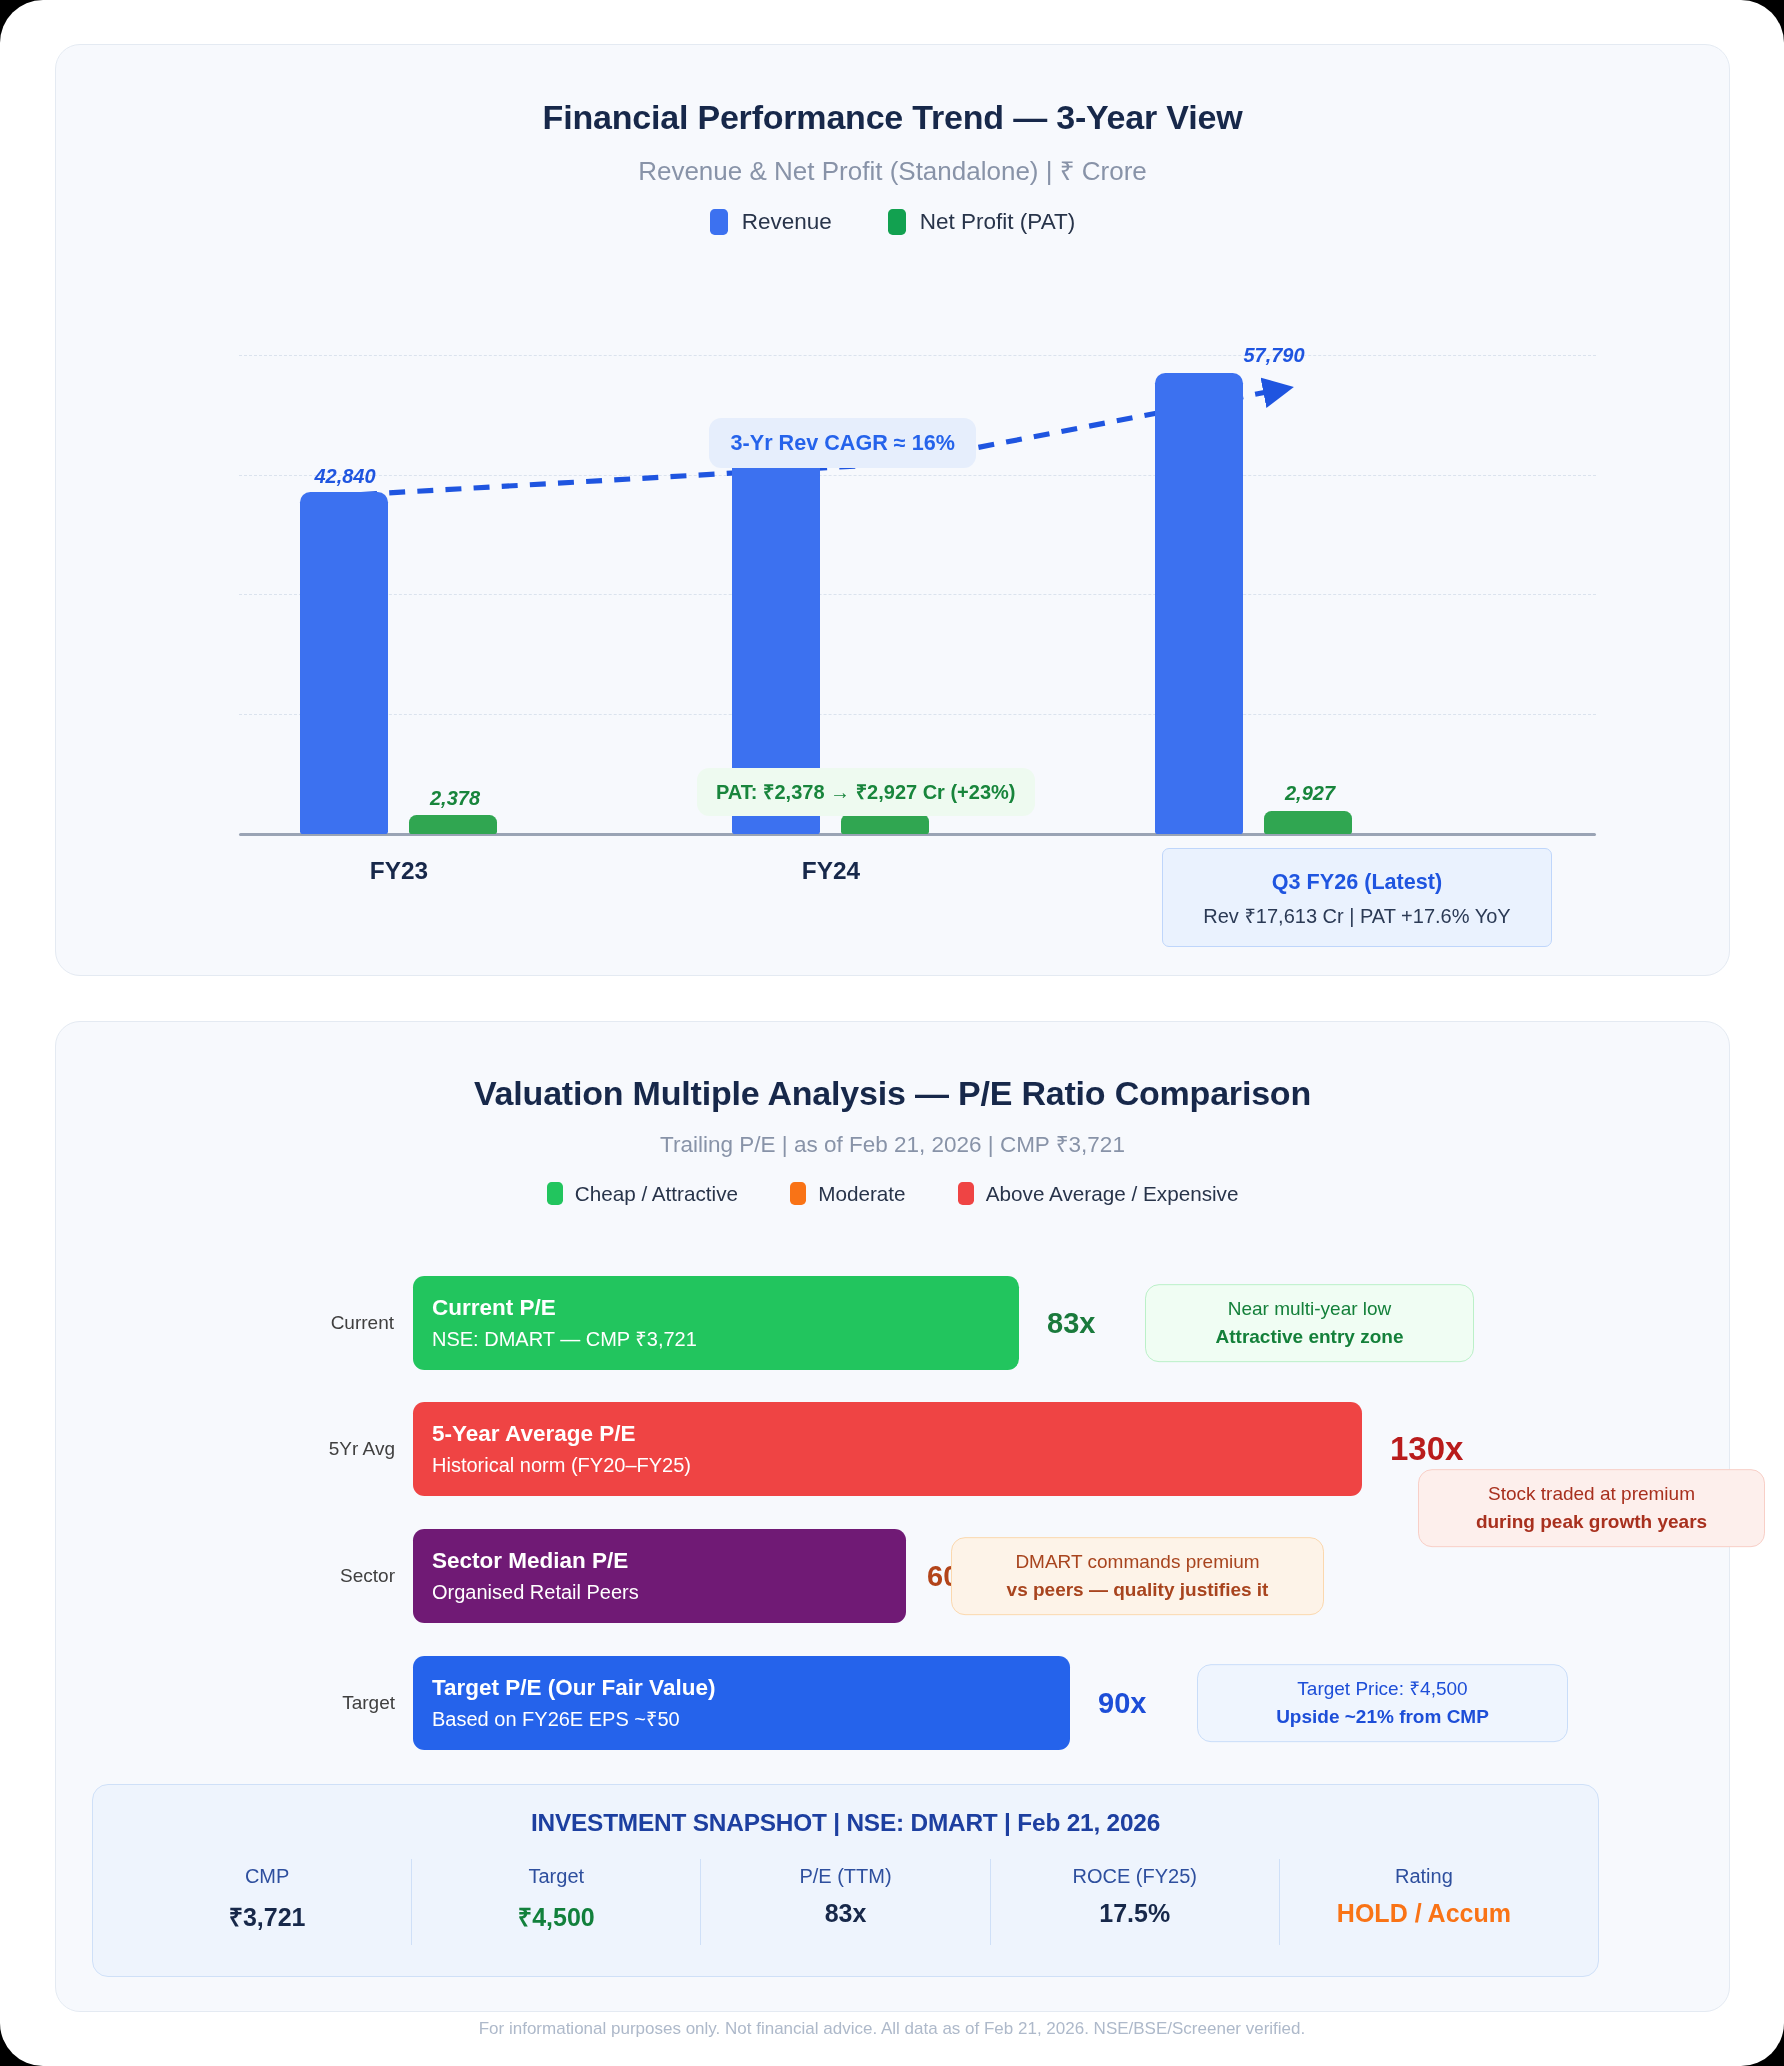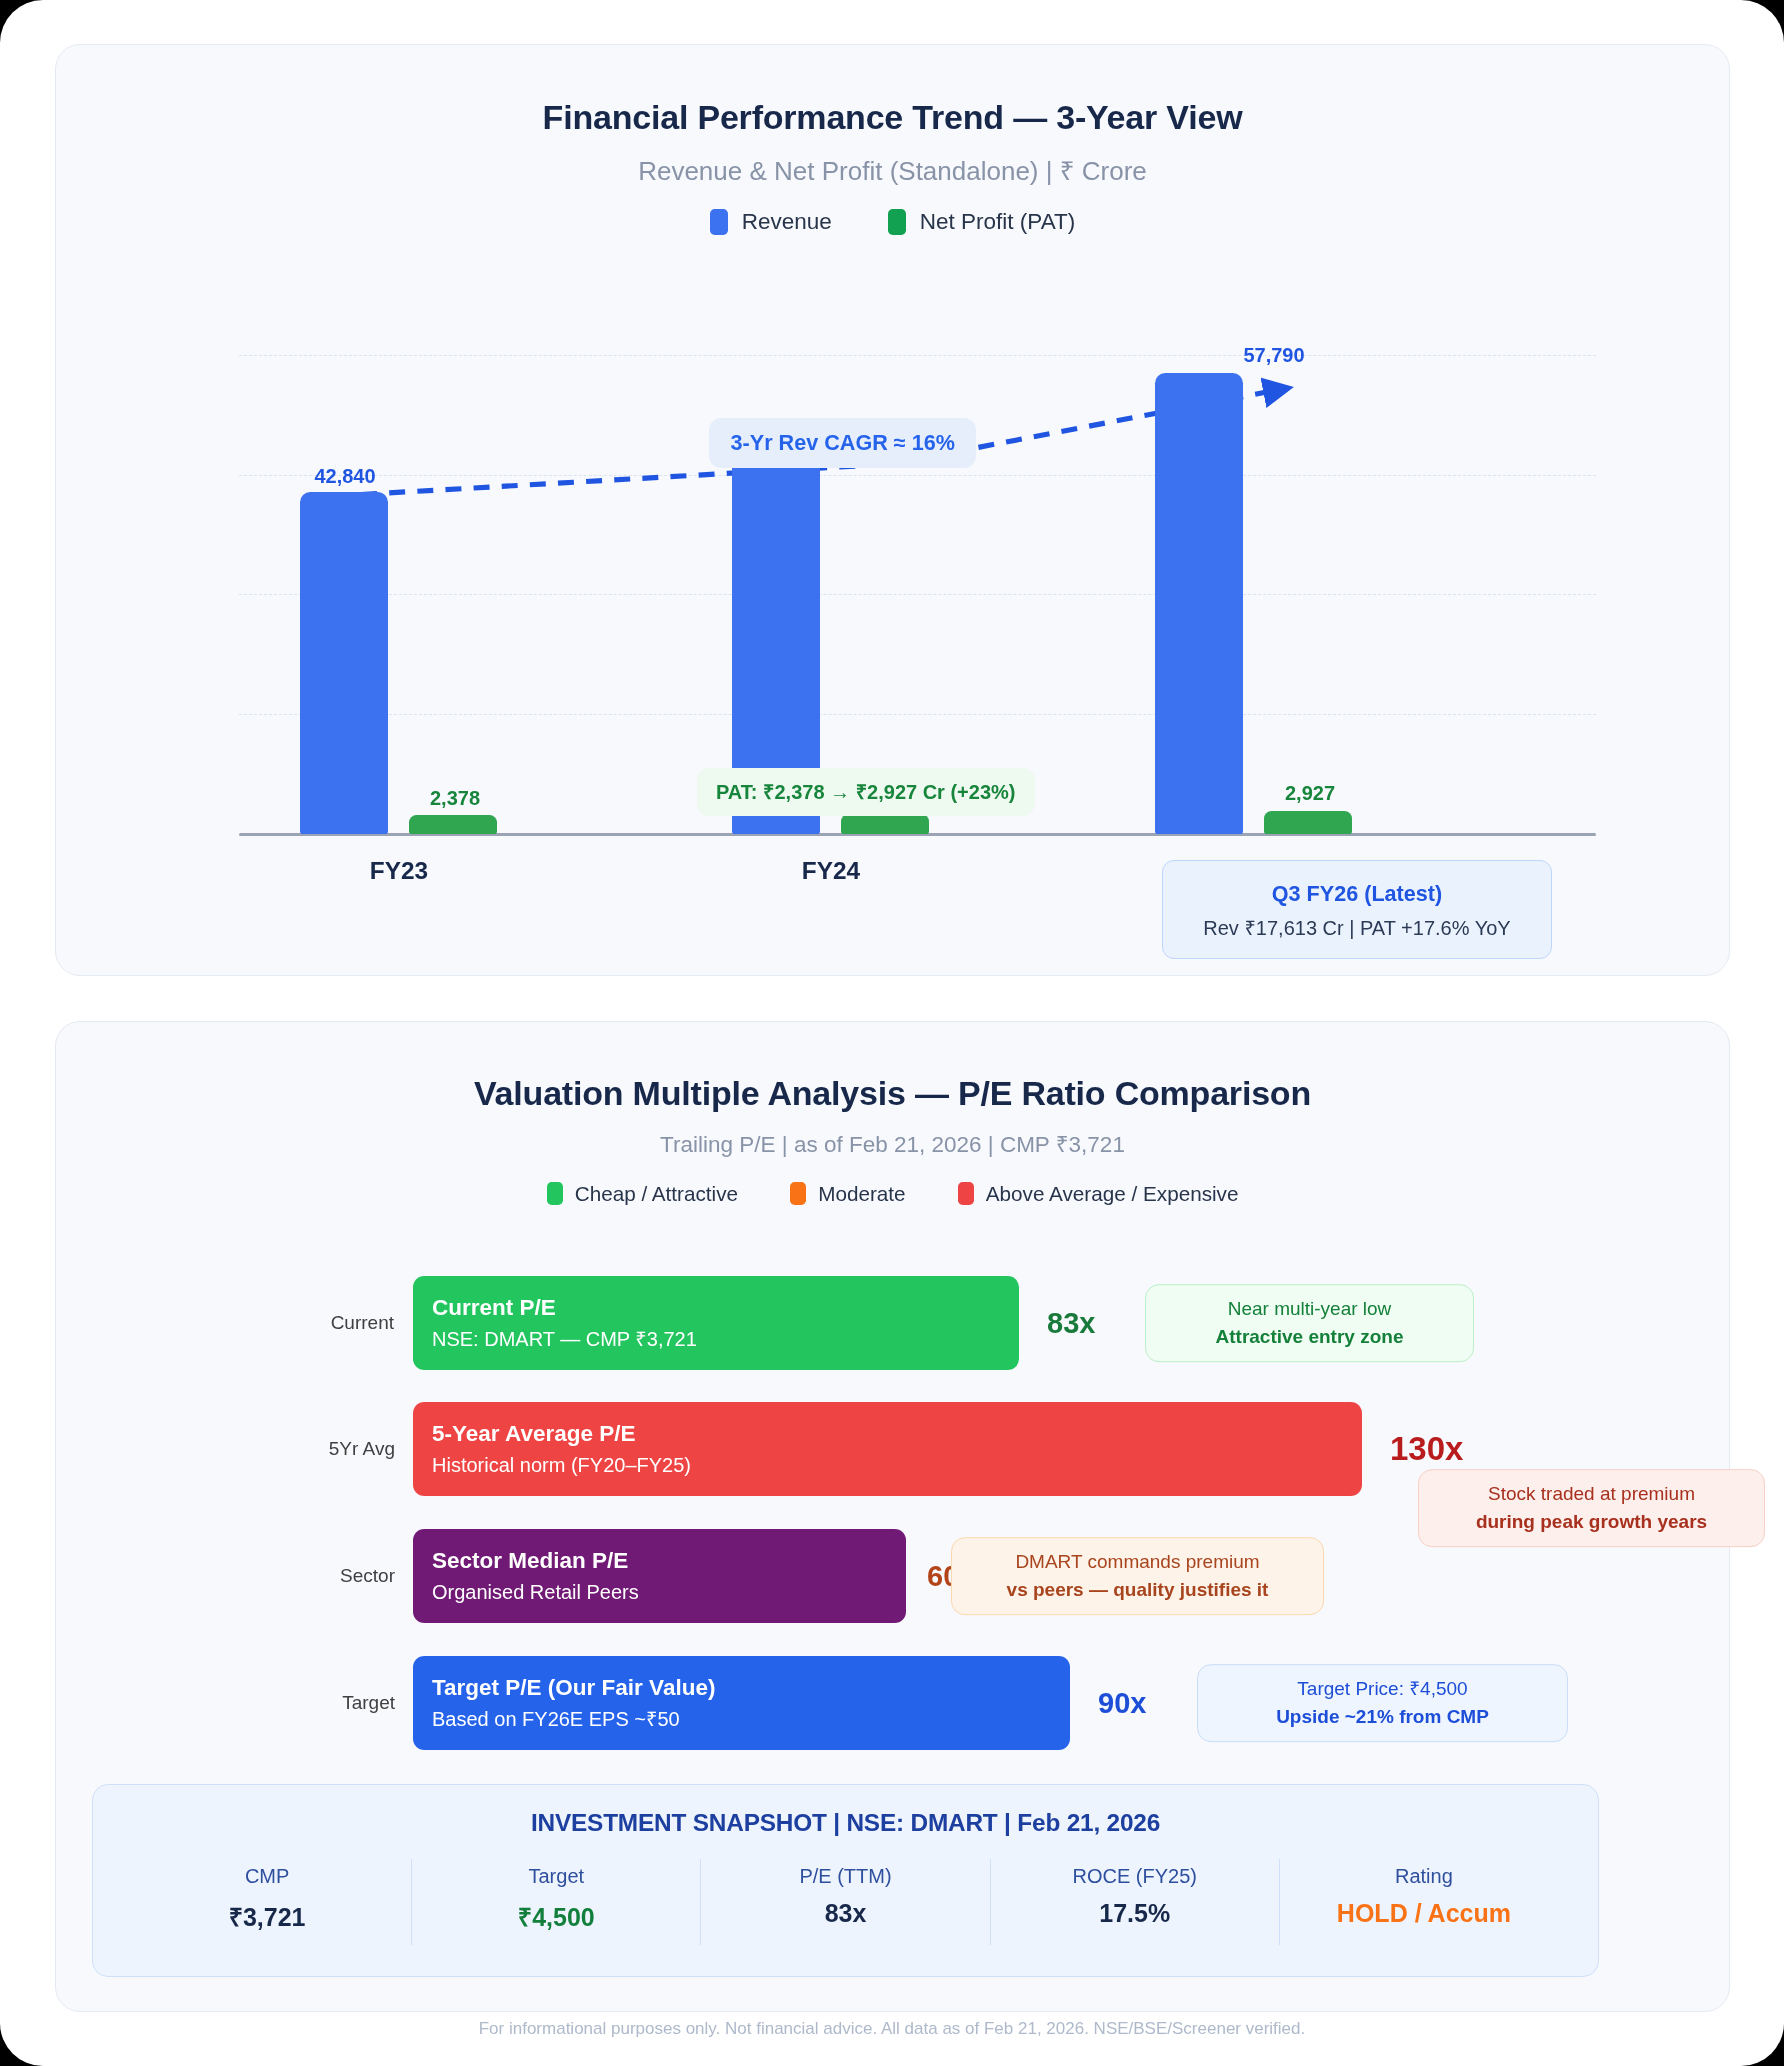--- a/index.html
+++ b/index.html
@@ -60,20 +60,21 @@
   .bar { border-radius: 10.3px 10.3px 2.8px 2.8px; }
   .bar-rev { background: #3c71f0; }
   .bar-pat { background: #30a651; }
   .barlabel {
     position: absolute;
     text-align: center;
     font-weight: bold;
     font-size: 20px;
     white-space: nowrap;
     transform: translateX(-50%);
+    font-style: italic;
   }
   .barlabel.rev { color: #1f55e0; }
   .barlabel.pat { color: #18853c; }
   .xlabel {
     position: absolute;
     text-align: center;
     color: #17284a;
     font-weight: bold;
     font-size: 24.4px;
     transform: translateX(-50%);
@@ -86,23 +87,22 @@
     white-space: nowrap;
     font-weight: bold;
   }
   .pill-blue { background: #e6eefc; color: #2563eb; }
   .pill-green { background: #eefaf0; color: #18853c; }
 
   .callout {
     position: absolute;
     background: #eaf2fe;
     border: 1.4px solid #bfd6fb;
-    border-radius: 12px;
-    text-align: center;
-    margin-top: 12px;
+    border-radius: 7px;
+    text-align: center;
   }
   .callout .c1 { color: #1f55e0; font-weight: bold; font-size: 21.6px; }
   .callout .c2 { color: #2b3a55; font-size: 20px; margin-top: 6.6px; }
   .vcat {
     position: absolute;
     text-align: right;
     color: #404040;
     font-size: 19px;
     transform: translateY(-50%);
     white-space: nowrap;

